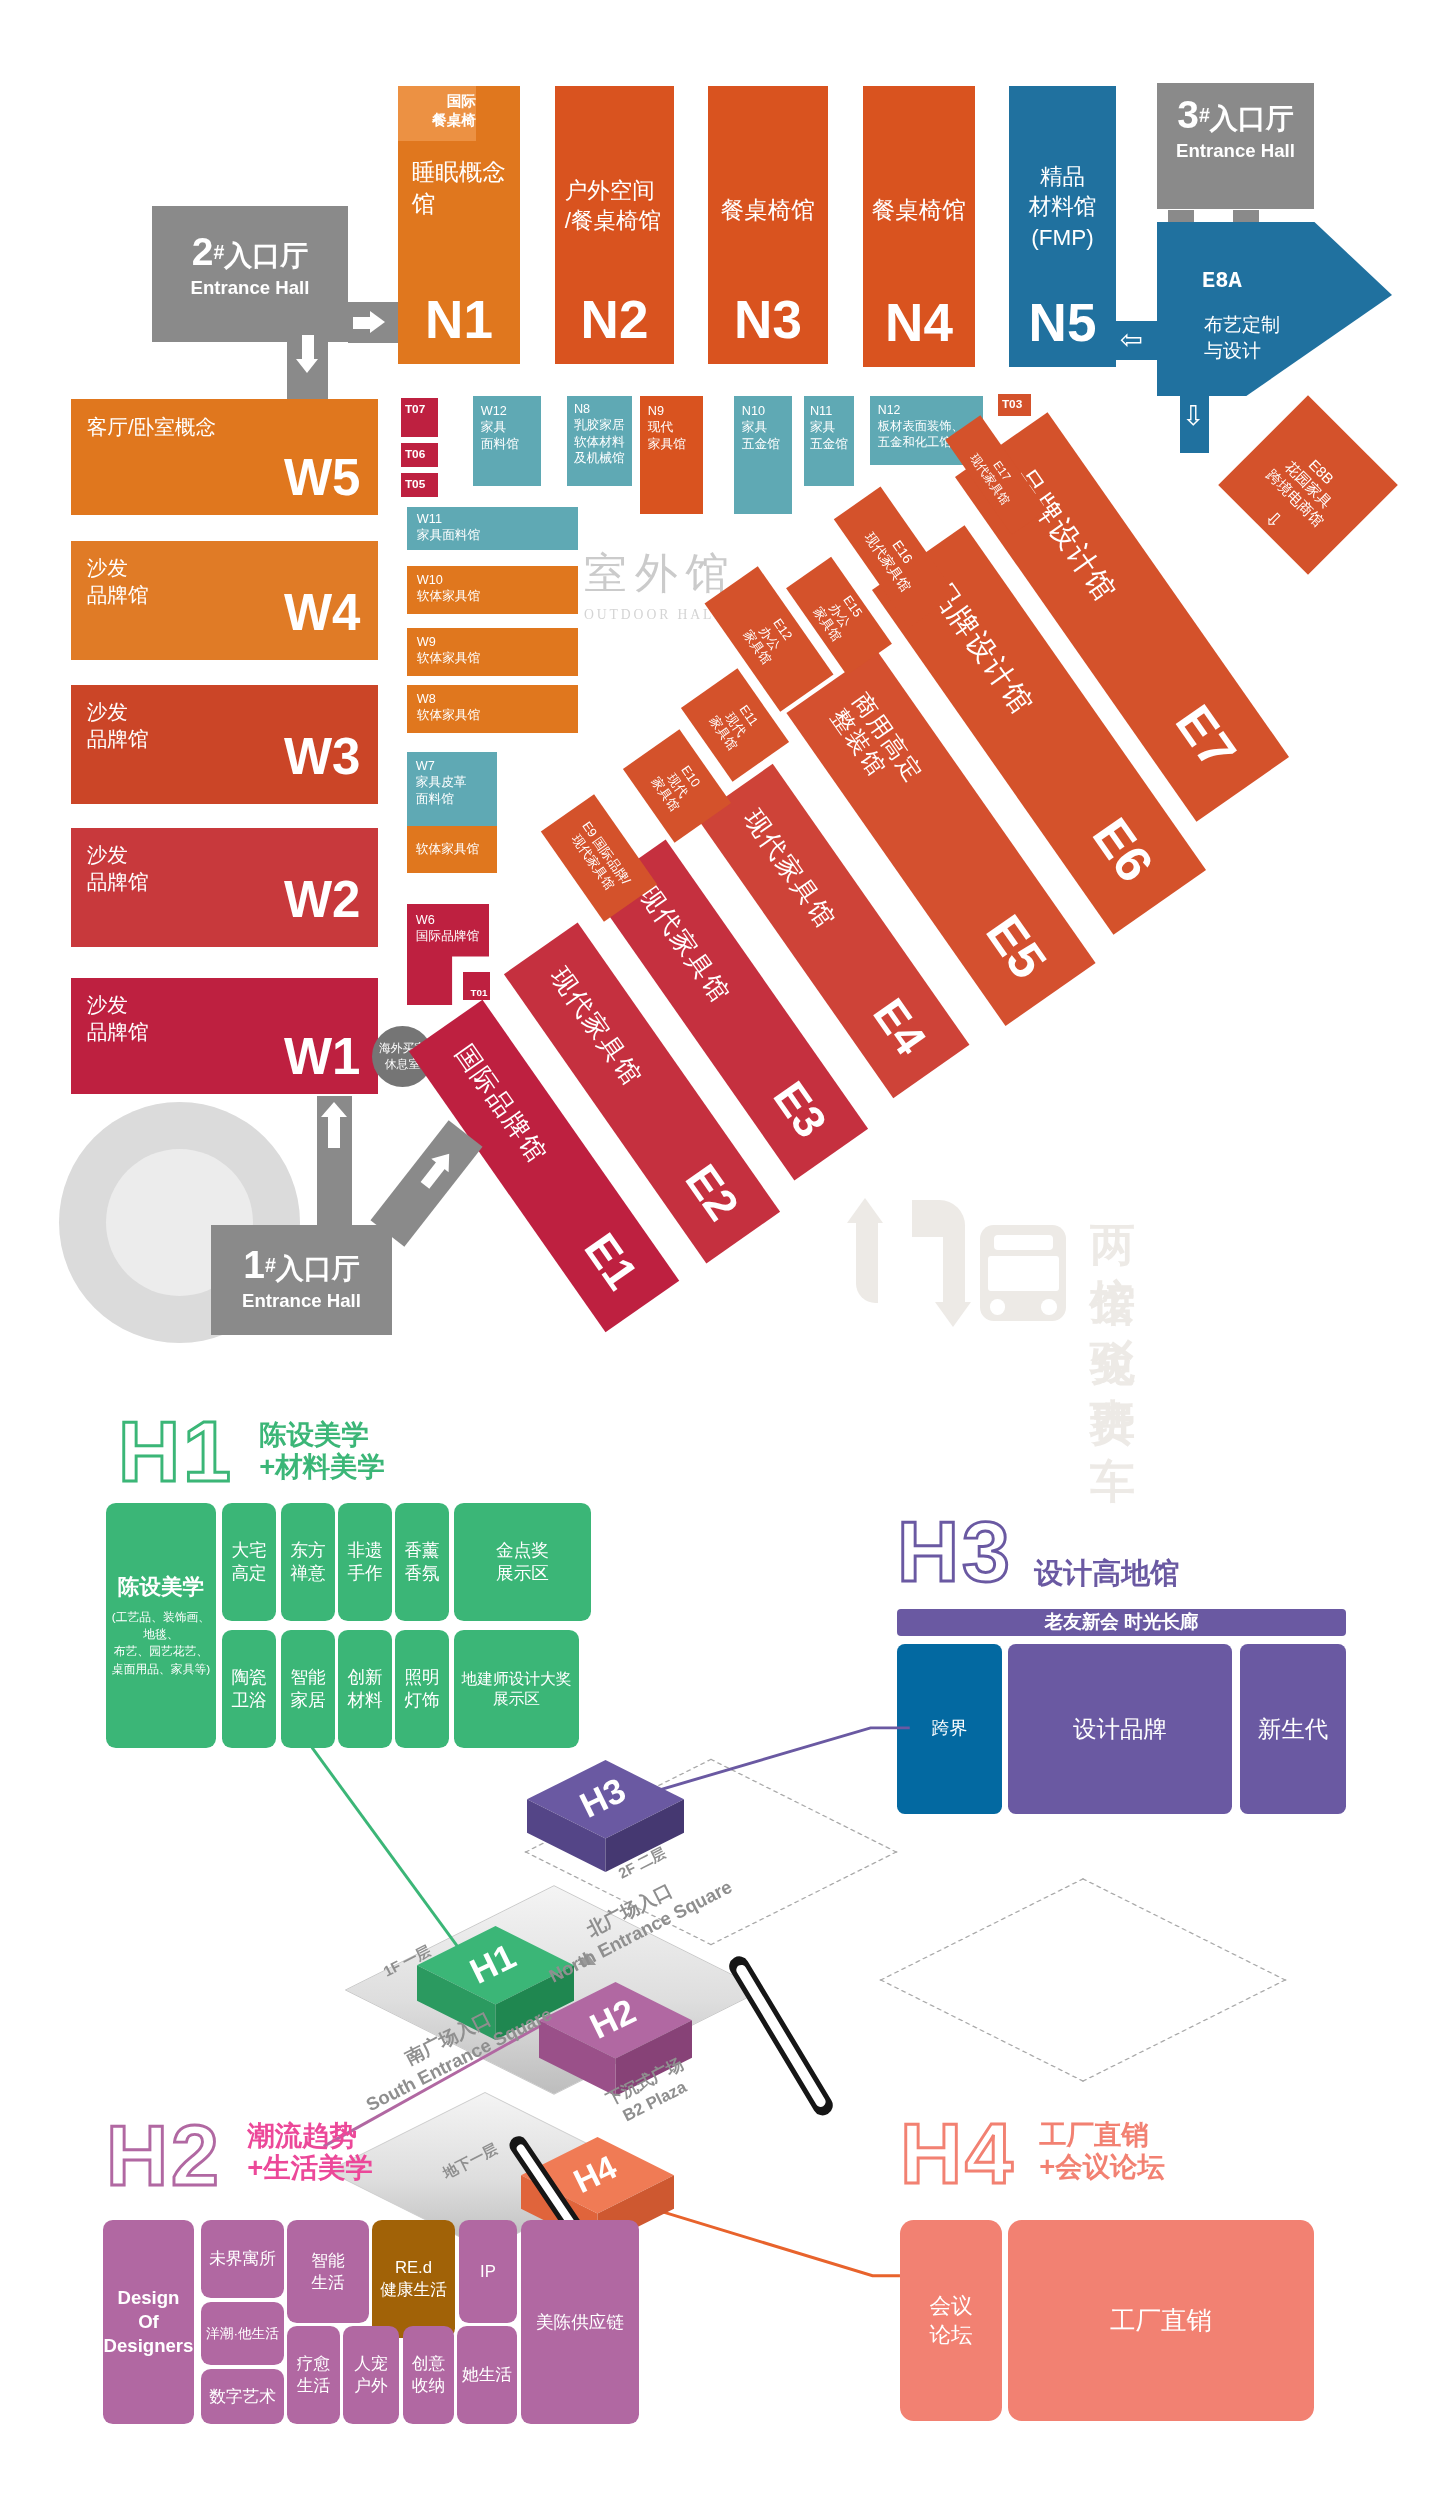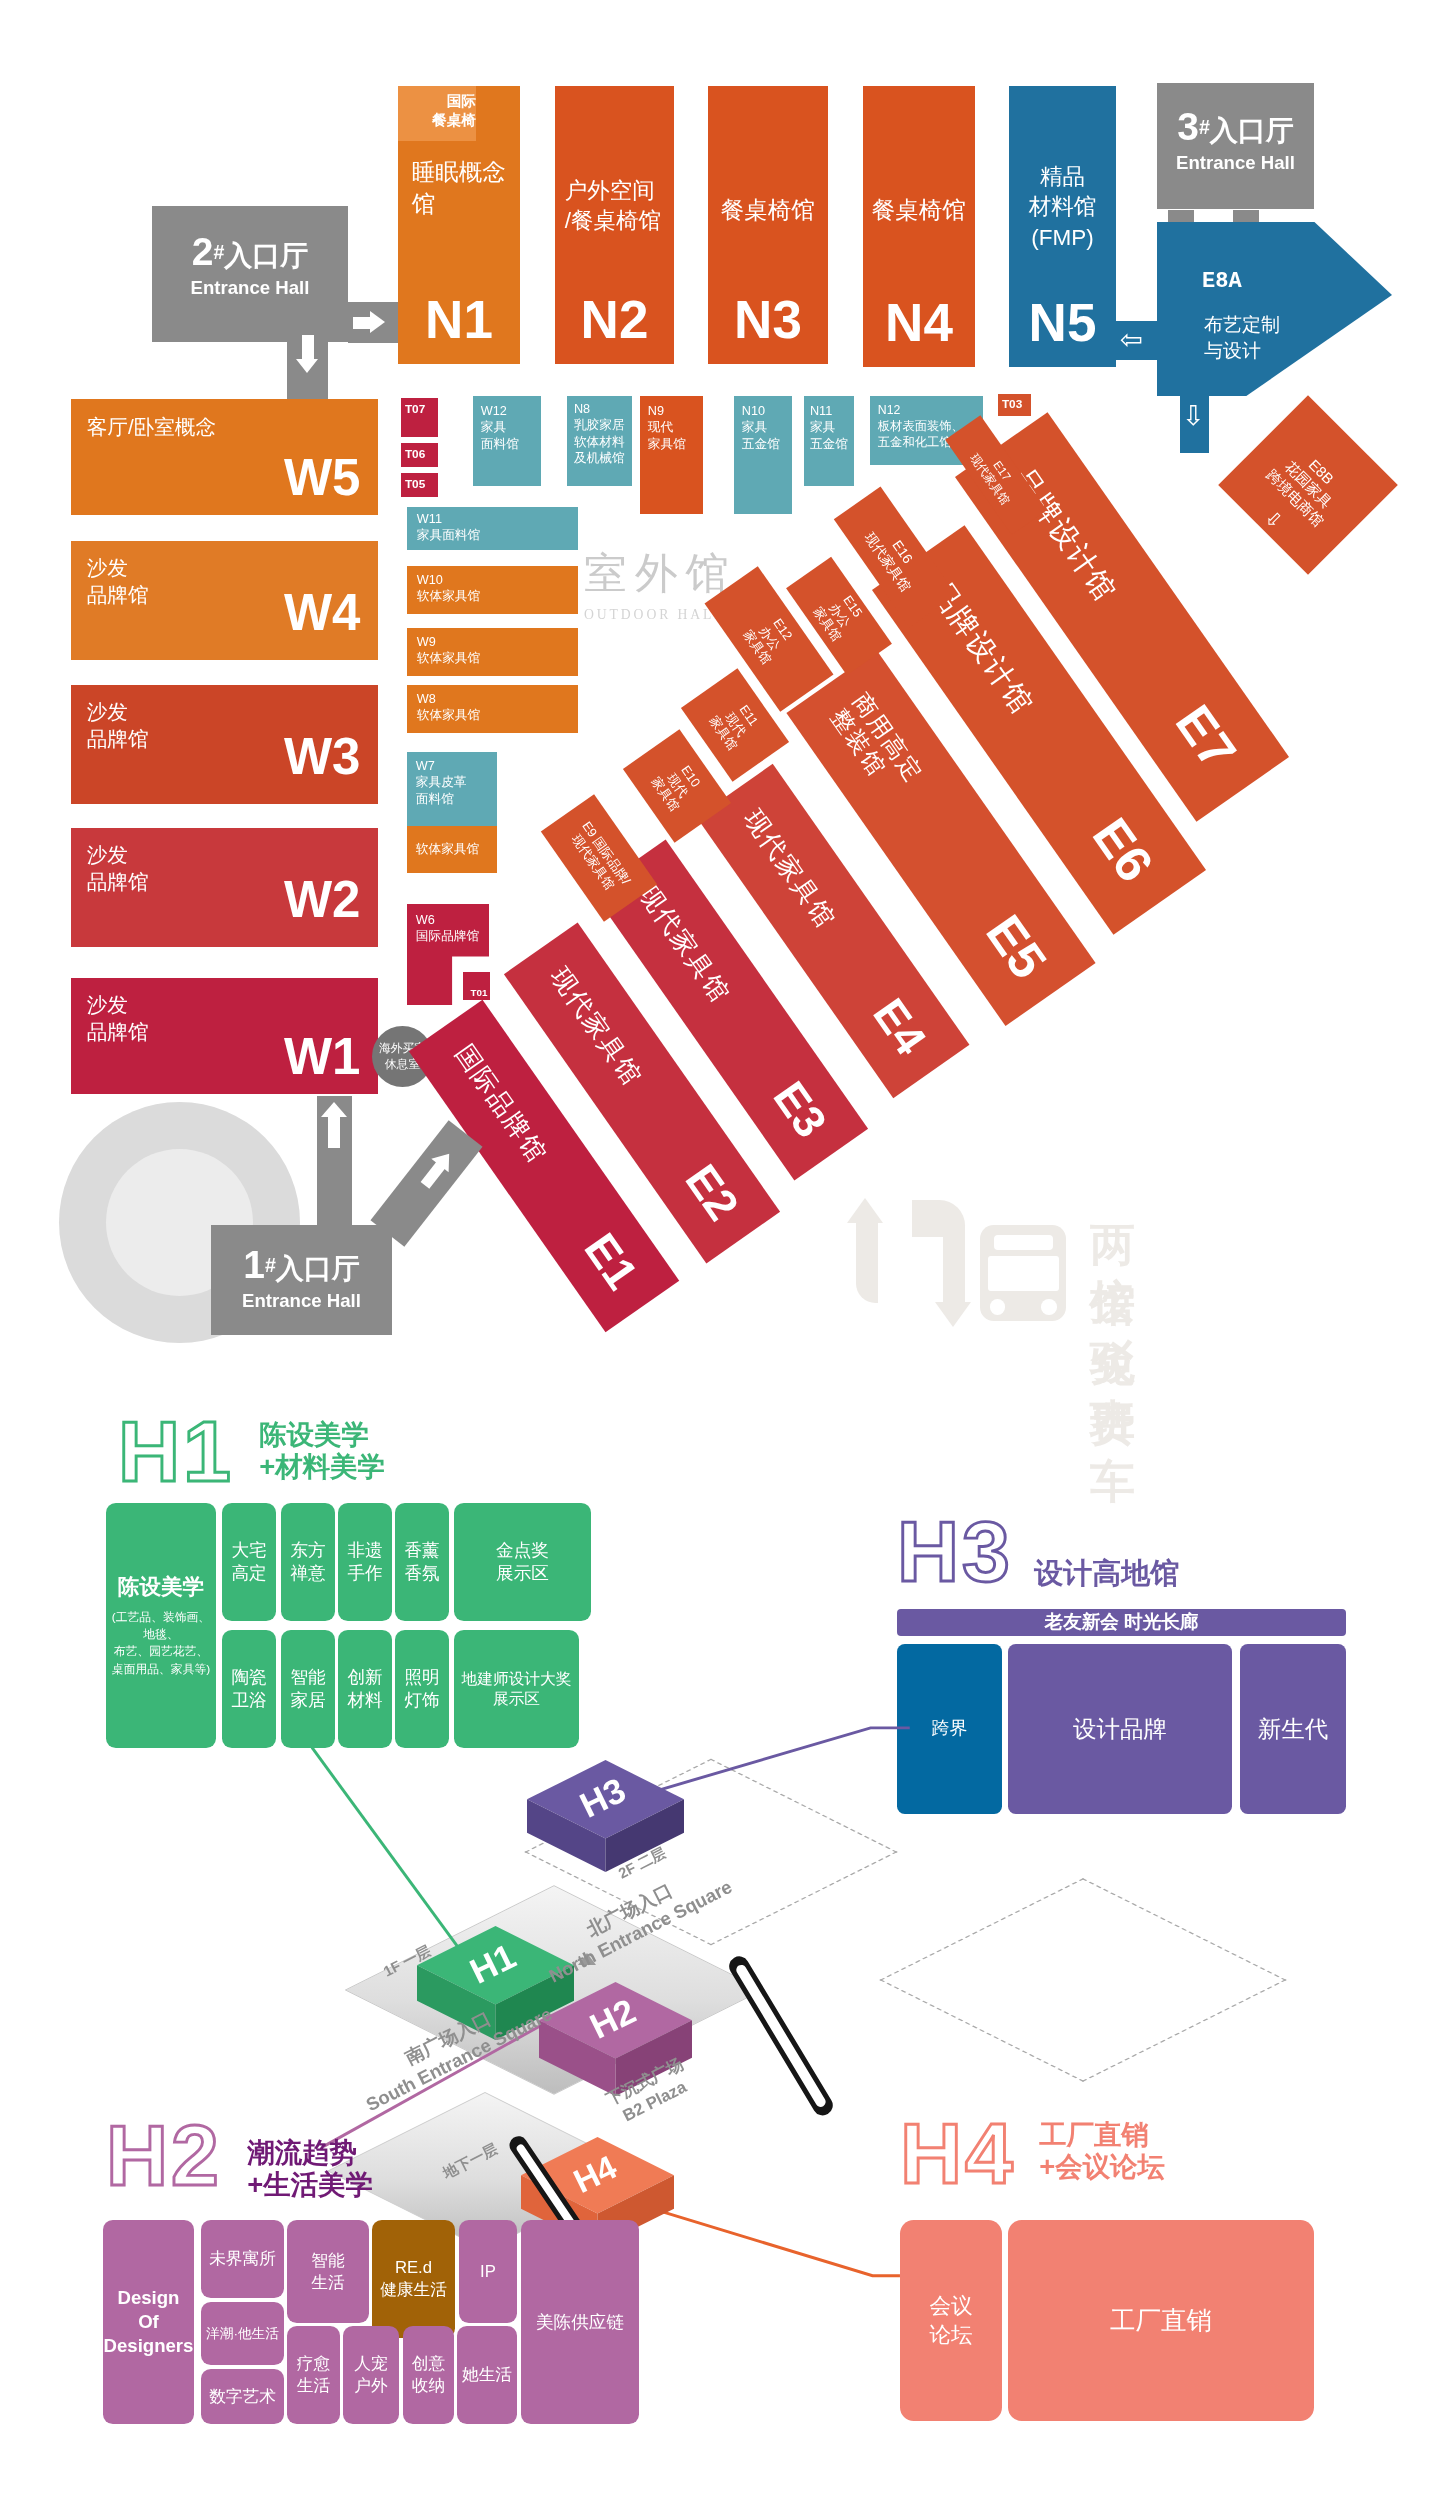--- a/index.html
+++ b/index.html
@@ -103,21 +103,21 @@
   <div class="abs pre" style="left:8.8px;top:108px;font-size:23.5px;">餐桌椅馆</div>
   <div class="abs code" style="left:0;right:0;bottom:13.7px;font-size:53px;text-align:center;">N4</div>
 </div>
 <div class="hall" style="left:1009px;top:86px;width:107px;height:281px;background:#20719F;">
   <div class="abs pre" style="left:0;right:0;top:76px;font-size:22.5px;line-height:1.35;text-align:center;">精品
 材料馆
 (FMP)</div>
   <div class="abs code" style="left:0;right:0;bottom:13.7px;font-size:53px;text-align:center;">N5</div>
 </div>
 
-<div class="hall gray entrance" style="left:1157px;top:83px;width:157px;height:126px;padding-top:22px;">
+<div class="hall gray entrance" style="left:1157px;top:83px;width:157px;height:126px;padding-top:10px;">
   <span class="num">3</span><span class="hash">#</span><span class="cn">入口厅</span>
   <span class="en">Entrance Hall</span>
 </div>
 <div class="abs gray" style="left:1168px;top:210px;width:25.5px;height:12.7px;"></div>
 <div class="abs gray" style="left:1233px;top:210px;width:25.5px;height:12.7px;"></div>
 
 <div class="hall" style="left:1157px;top:222px;width:235px;height:174px;background:#20719F;clip-path:polygon(0 0,67% 0,100% 42%,38% 100%,0 100%);">
   <div class="abs code" style="left:45px;top:47px;font-size:22px;font-family:Liberation Mono, monospace;">E8A</div>
   <div class="abs pre" style="left:47px;top:90px;font-size:19px;line-height:1.35;">布艺定制
 与设计</div>
@@ -399,21 +399,21 @@
 
 <div class="esc" style="left:771px;top:1945px;width:19.6px;height:182px;transform:rotate(-31deg);">
     <i></i>
   </div>
 <div class="esc" style="left:540px;top:2127px;width:17.6px;height:127px;transform:rotate(-34deg);">
     <i></i>
   </div>
 
 <div class="abs" style="left:106px;top:2117px;display:flex;gap:25.5px;align-items:flex-start;z-index:3;">
   <span class="hcode" style="-webkit-text-stroke:2.9px #B168A2;">H2</span>
-  <span class="htitle" style="color:#701a75;margin-top:20px;">潮流趋势
+  <span class="htitle" style="color:#ec4899;margin-top:3px;">潮流趋势
 +生活美学</span>
 </div>
 
 <div class="cell pre" style="left:103px;top:2220px;width:91px;height:204px;background:#B168A2;font-size:18.6px;font-weight:bold;z-index:3;">Design
 Of
 Designers</div>
 <div class="cell" style="left:201px;top:2220px;width:83px;height:78px;background:#B168A2;font-size:16.7px;z-index:3;">未界寓所</div>
 <div class="cell" style="left:201px;top:2302px;width:83px;height:63px;background:#B168A2;font-size:13.7px;z-index:3;">洋潮·他生活</div>
 <div class="cell" style="left:201px;top:2369px;width:83px;height:55px;background:#B168A2;font-size:16.7px;z-index:3;">数字艺术</div>
 <div class="cell" style="left:287px;top:2220px;width:82px;height:103px;background:#B168A2;font-size:16.7px;z-index:3;">智能

